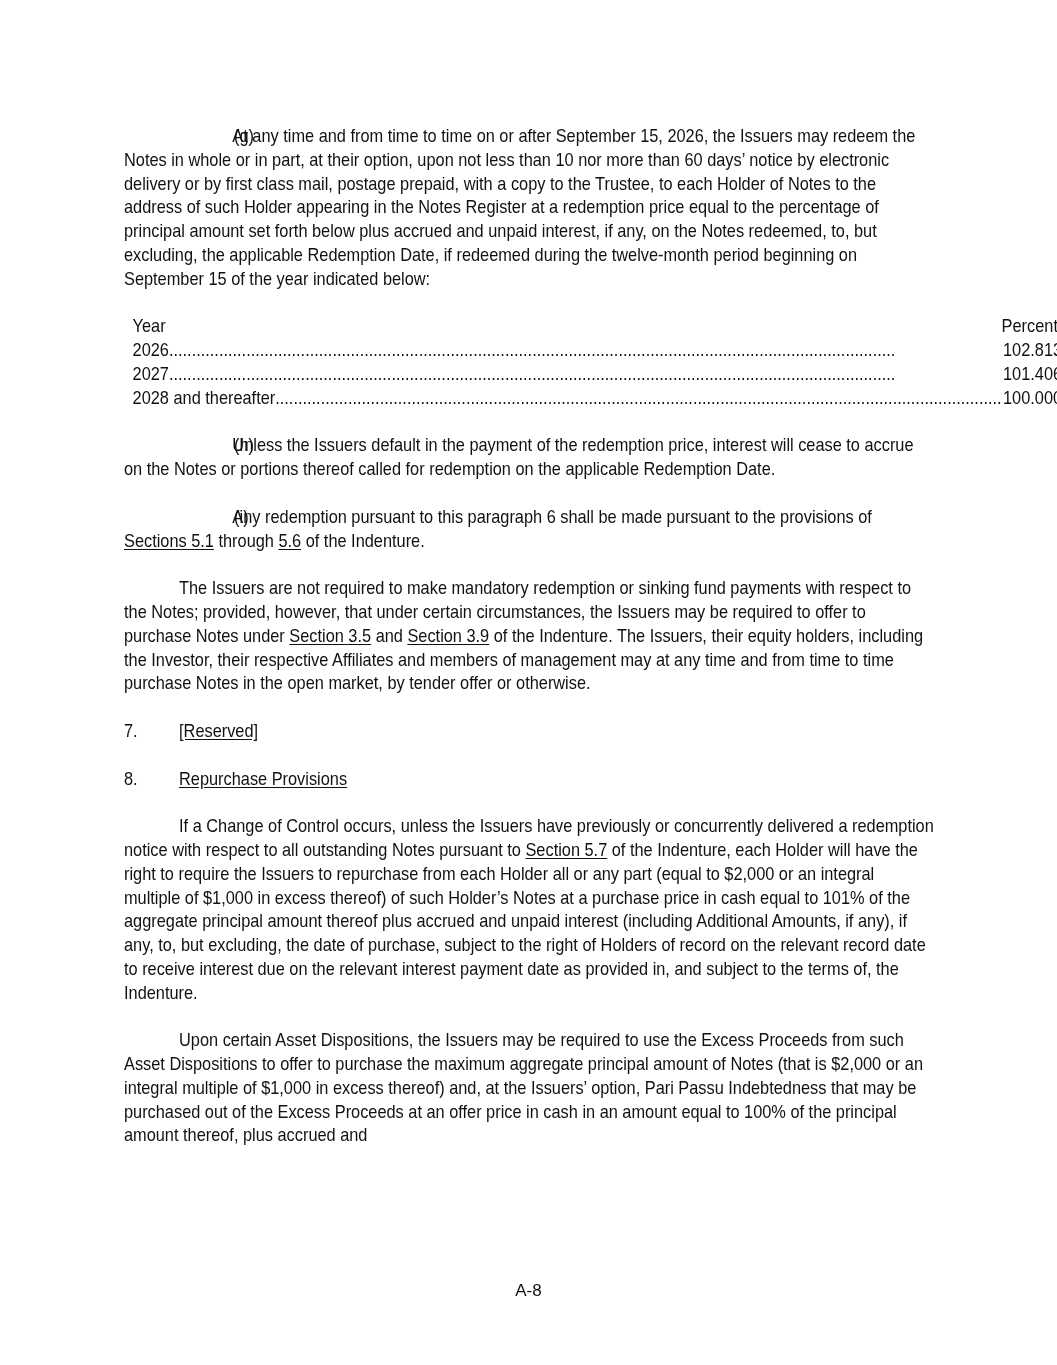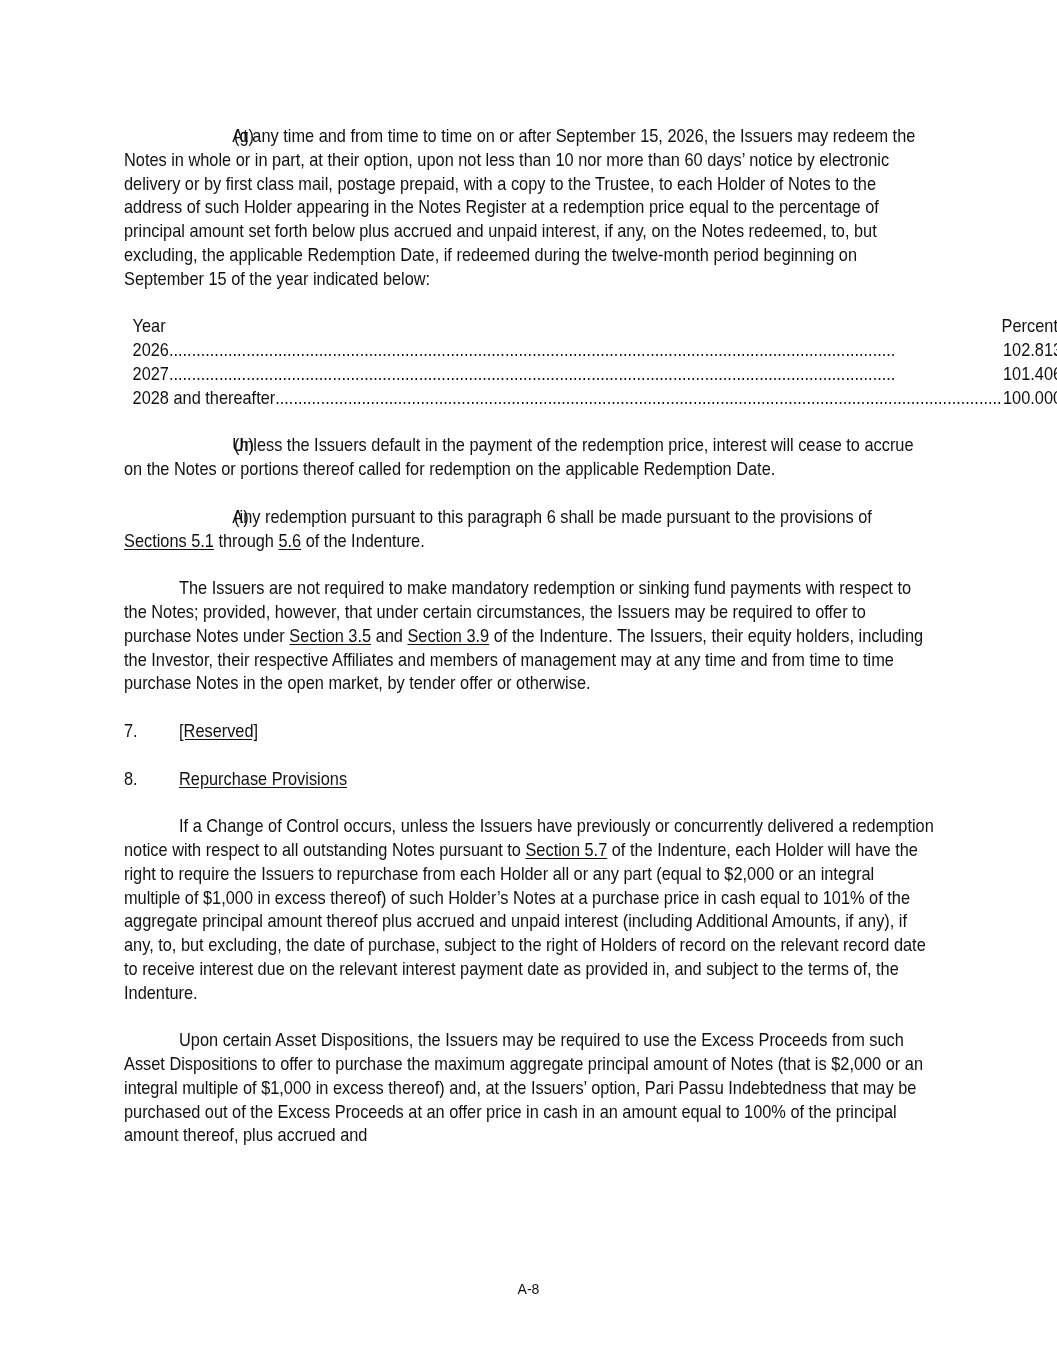--- a/index.html
+++ b/index.html
@@ -20,21 +20,21 @@
   .yrcell { width: 770px; overflow: hidden; }
   .dots { display: flex; }
   .dots .t { flex: none; }
   .dots .d { flex: 1; overflow: hidden; white-space: nowrap; }
   .pct { text-align: right; padding-right: 10px !important; }
   .hdr-pct { text-align: right; padding-right: 0 !important; }
   .sec { margin-bottom: 23.8px; }
   .sec .num { display: inline-block; width: 64px; }
   .footer {
     position: absolute; left: 0; width: 1057px; top: 1281px; text-align: center;
-    font-family: "Liberation Sans", sans-serif; font-size: 14px; color: #111111;
+    font-family: "Liberation Sans", sans-serif; font-size: 17px; color: #111111;
   }
 </style>
 </head>
 <body>
 
 <div class="page">
   <div class="cond">
 
     <p class="para indent"><span class="lbl">(g)</span><span>At any time and from time to time on or after September 15, 2026, the Issuers may redeem the Notes in whole or in part, at their option, upon not less than 10 nor more than 60 days’ notice by electronic delivery or by first class mail, postage prepaid, with a copy to the Trustee, to each Holder of Notes to the address of such Holder appearing in the Notes Register at a redemption price equal to the percentage of principal amount set forth below plus accrued and unpaid interest, if any, on the Notes redeemed, to, but excluding, the applicable Redemption Date, if redeemed during the twelve-month period beginning on September 15 of the year indicated below:</span></p>
 

